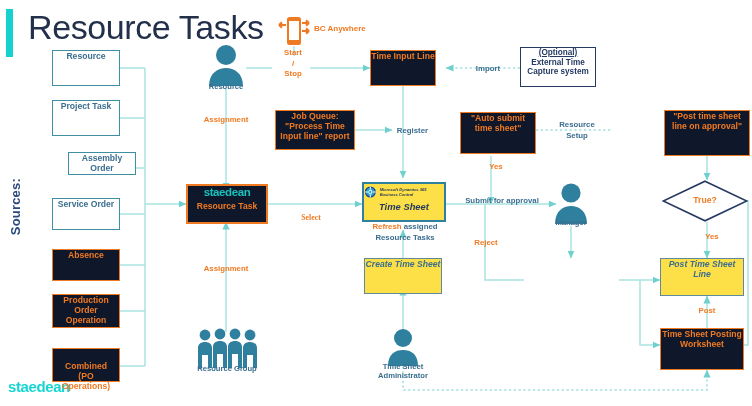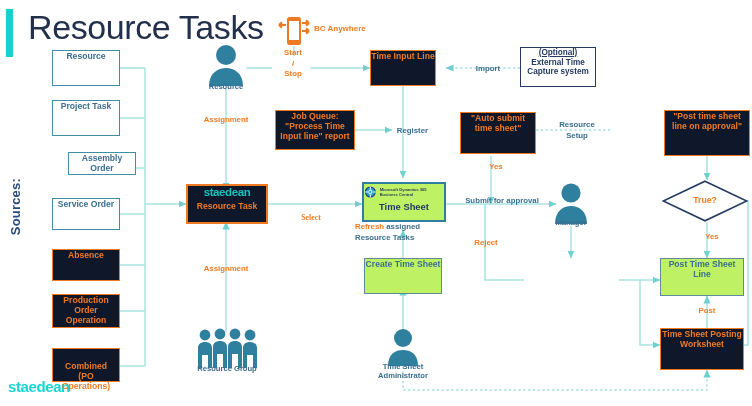--- a/index.html
+++ b/index.html
@@ -11,21 +11,21 @@
   #stage{position:absolute;left:0;top:0;width:752px;height:406px;}
   svg#wires{position:absolute;left:0;top:0;width:752px;height:406px;pointer-events:none;}
 
   .node{position:absolute;box-sizing:border-box;display:flex;flex-direction:column;
         align-items:center;text-align:center;line-height:1.18;}
 
   
   .box-teal{border:1.6px solid #3f8fa3;background:#fff;color:#3b6e8f;font-size:8.6px;font-weight:700;}
   .box-orange{border:1.6px solid #f07a22;background:#0f172a;color:#f07a22;font-size:8.6px;font-weight:700;}
   .box-navy{border:1.6px solid #253a63;background:#fff;color:#253a63;font-size:8.2px;font-weight:700;}
-  .box-slate{border:1.7px solid #5e8a9b;background:#bef264;color:#3b6e8f;font-size:9px;font-weight:700;}
+  .box-slate{border:1.7px solid #5e8a9b;background:#fde047;color:#3b6e8f;font-size:9px;font-weight:700;font-style:italic;}
 
   .title{position:absolute;left:28px;top:8px;font-size:34px;color:#23304c;font-weight:400;letter-spacing:-0.4px;}
   .accentbar{position:absolute;left:6px;top:9px;width:7px;height:48px;background:#16d1cd;}
 
   .sources-label{position:absolute;left:8px;top:178px;font-size:13px;color:#2b4a7d;font-weight:700;
         writing-mode:vertical-rl;transform:rotate(180deg);letter-spacing:0.2px;}
 
   .brandlogo{position:absolute;left:8px;top:378px;font-size:15px;font-weight:700;color:#17d6d2;letter-spacing:-0.4px;}
 
   .edge-label{position:absolute;font-size:7.8px;font-weight:700;color:#f07a22;text-align:center;line-height:1.35;white-space:pre-line;}
@@ -38,21 +38,21 @@
 
   .ts-top{display:flex;align-items:center;gap:3px;margin-bottom:1px;}
   .ts-ms{font-size:4.1px;color:#2d3b55;font-weight:700;text-align:left;line-height:1.22;}
   .ts-name{font-size:9.4px;font-weight:700;color:#253a63;}
 
   .optional{text-decoration:underline;font-weight:700;}
 
   .phone-wrap{position:absolute;left:277px;top:16px;width:34px;height:30px;}
   .bc-any{position:absolute;left:314px;top:24px;font-size:8px;font-weight:700;color:#f07a22;}
 
-  .refresh-note{position:absolute;left:355px;top:222px;width:100px;font-size:7.8px;
+  .refresh-note{position:absolute;left:355px;top:222px;width:100px;text-align:center;font-size:7.8px;
         line-height:1.4;font-weight:700;color:#3b6e8f;}
   .refresh-note b{color:#f07a22;}
 </style>
 </head>
 <body>
 
 <div id="stage">
 
   <svg id="wires" viewBox="0 0 752 406">
     <defs>

